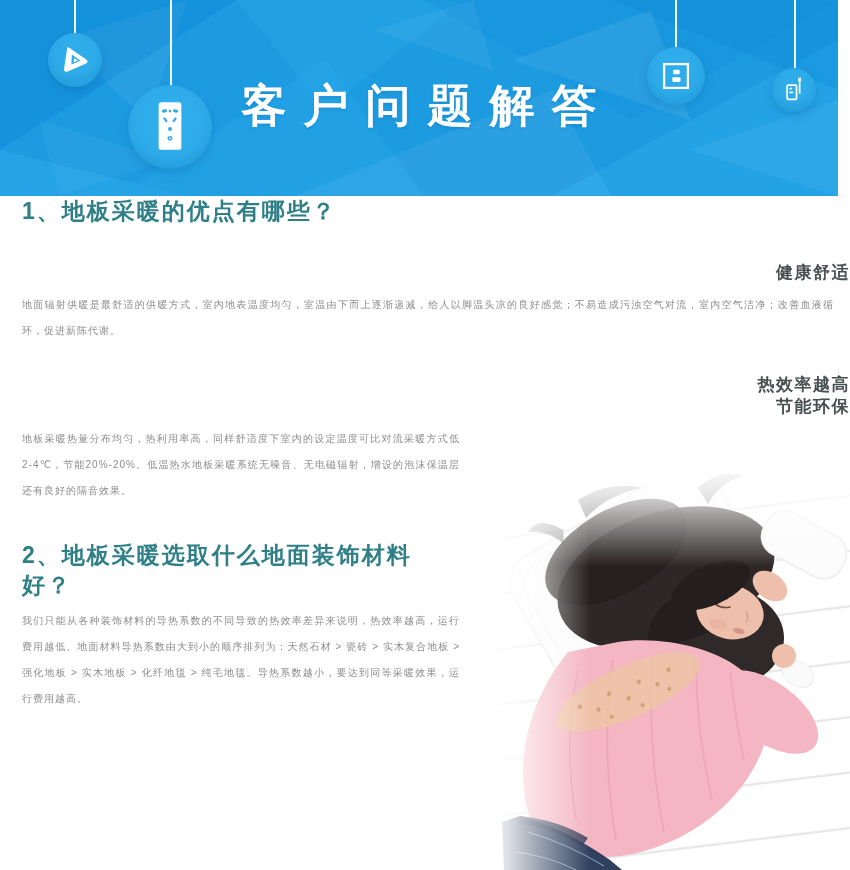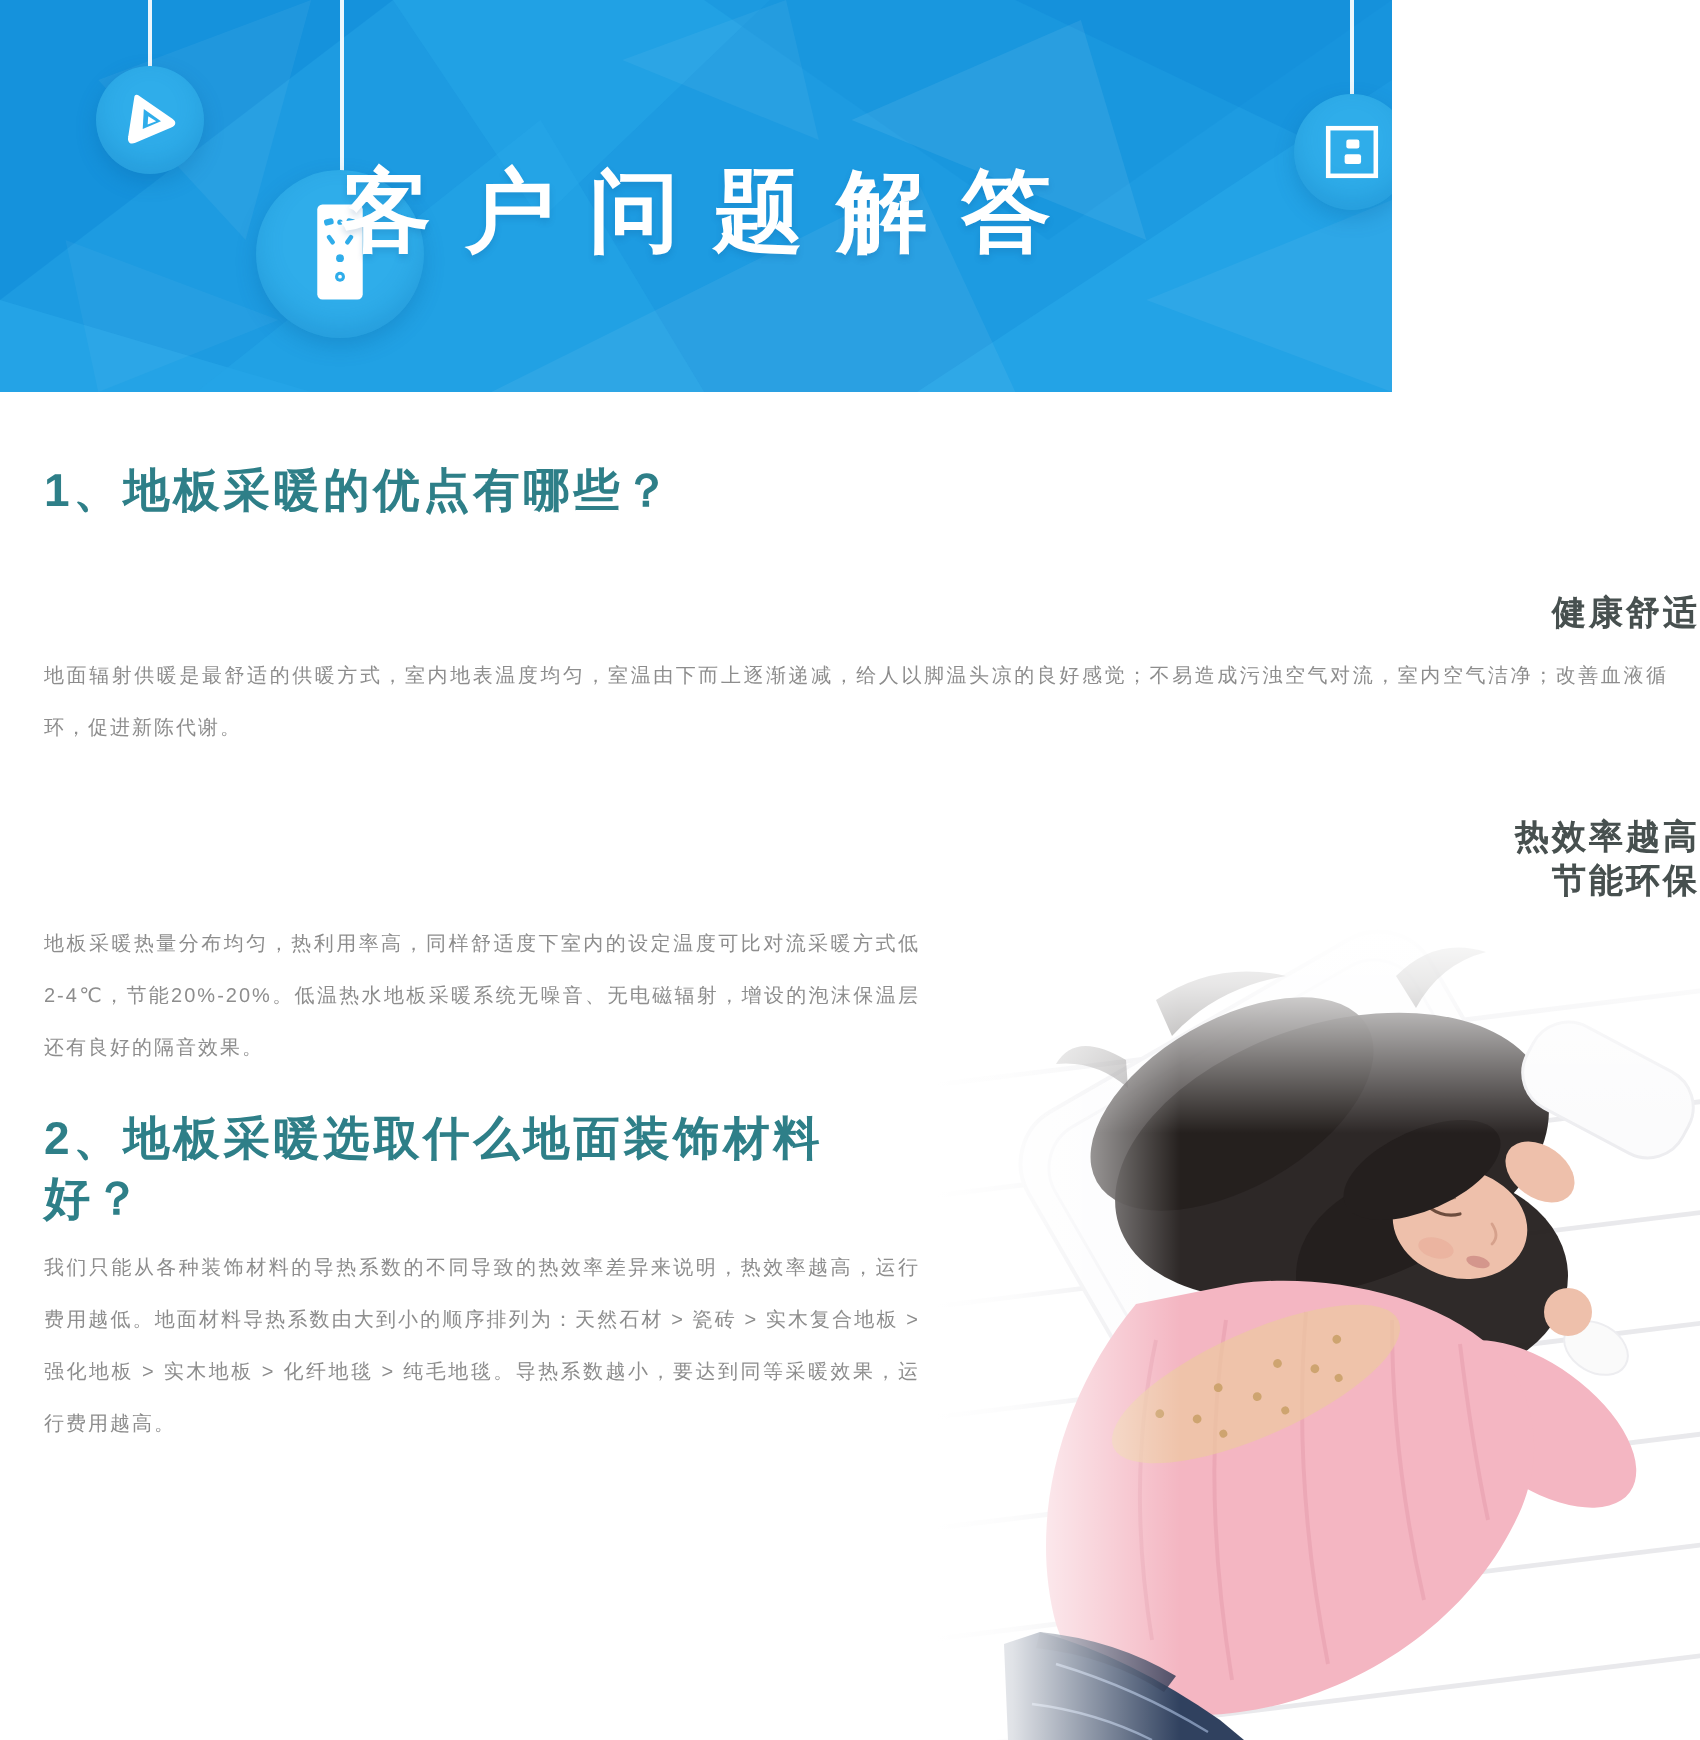--- a/index.html
+++ b/index.html
@@ -1,36 +1,36 @@
 <!DOCTYPE html>
 <html><head>
 <meta charset="utf-8">
 <style>
   * { margin:0; padding:0; box-sizing:border-box; }
   html,body { background:#ffffff; }
   body { font-family:"Liberation Sans","DejaVu Sans",sans-serif; }
   .page { position:relative; width:850px; height:870px; background:#ffffff; overflow:hidden; }
 
   
-  .banner { position:relative; width:696px; height:196px; background:#1d9be1; overflow:hidden; }
+  .banner { position:relative; width:838px; height:196px; background:#1d9be1; overflow:hidden; }
   .banner-bg { position:absolute; left:0; top:0; width:100%; height:100%; display:block; }
   .banner-title { position:absolute; left:0; right:0; top:76px; text-align:center;
     color:#ffffff; font-size:45px; font-weight:700; letter-spacing:17px; padding-left:17px;
     text-shadow:0 2px 3px rgba(10,80,140,0.18); white-space:nowrap; }
   .string { position:absolute; width:2px; background:rgba(255,255,255,0.92); top:0; }
   .badge { position:absolute; border-radius:50%; background:#2fadea;
     box-shadow:0 4px 10px rgba(8,90,150,0.25), inset 0 -6px 12px rgba(12,110,180,0.25);
     display:flex; align-items:center; justify-content:center; }
   .badge svg { display:block; }
 
   
   .content { position:relative; padding-left:22px; }
   .q-heading { color:#2e7f88; font-size:23px; font-weight:700; letter-spacing:2px; line-height:30px; }
-  .q1 { margin-top:34px; }
-  .q2 { margin-top:16px; }
+  .q1 { }
+  .q2 { margin-top:36px; }
   .s-heading { color:#47504f; font-size:17px; font-weight:700; letter-spacing:1.5px; line-height:22px;text-align:right; }
   .s1 { margin-top:36px; } .s2 { margin-top:30px; } .s3 { }
   .para { color:#8d8d8d; font-size:10px; line-height:26px; letter-spacing:1px;
     text-align:justify; margin-top:8px; }
   .wide { width:812px; }
   .narrow { width:438px; }
 
   
   .photo { position:absolute; left:468px; top:460px; width:382px; height:410px; overflow:hidden; }
   .photo svg { display:block; }

